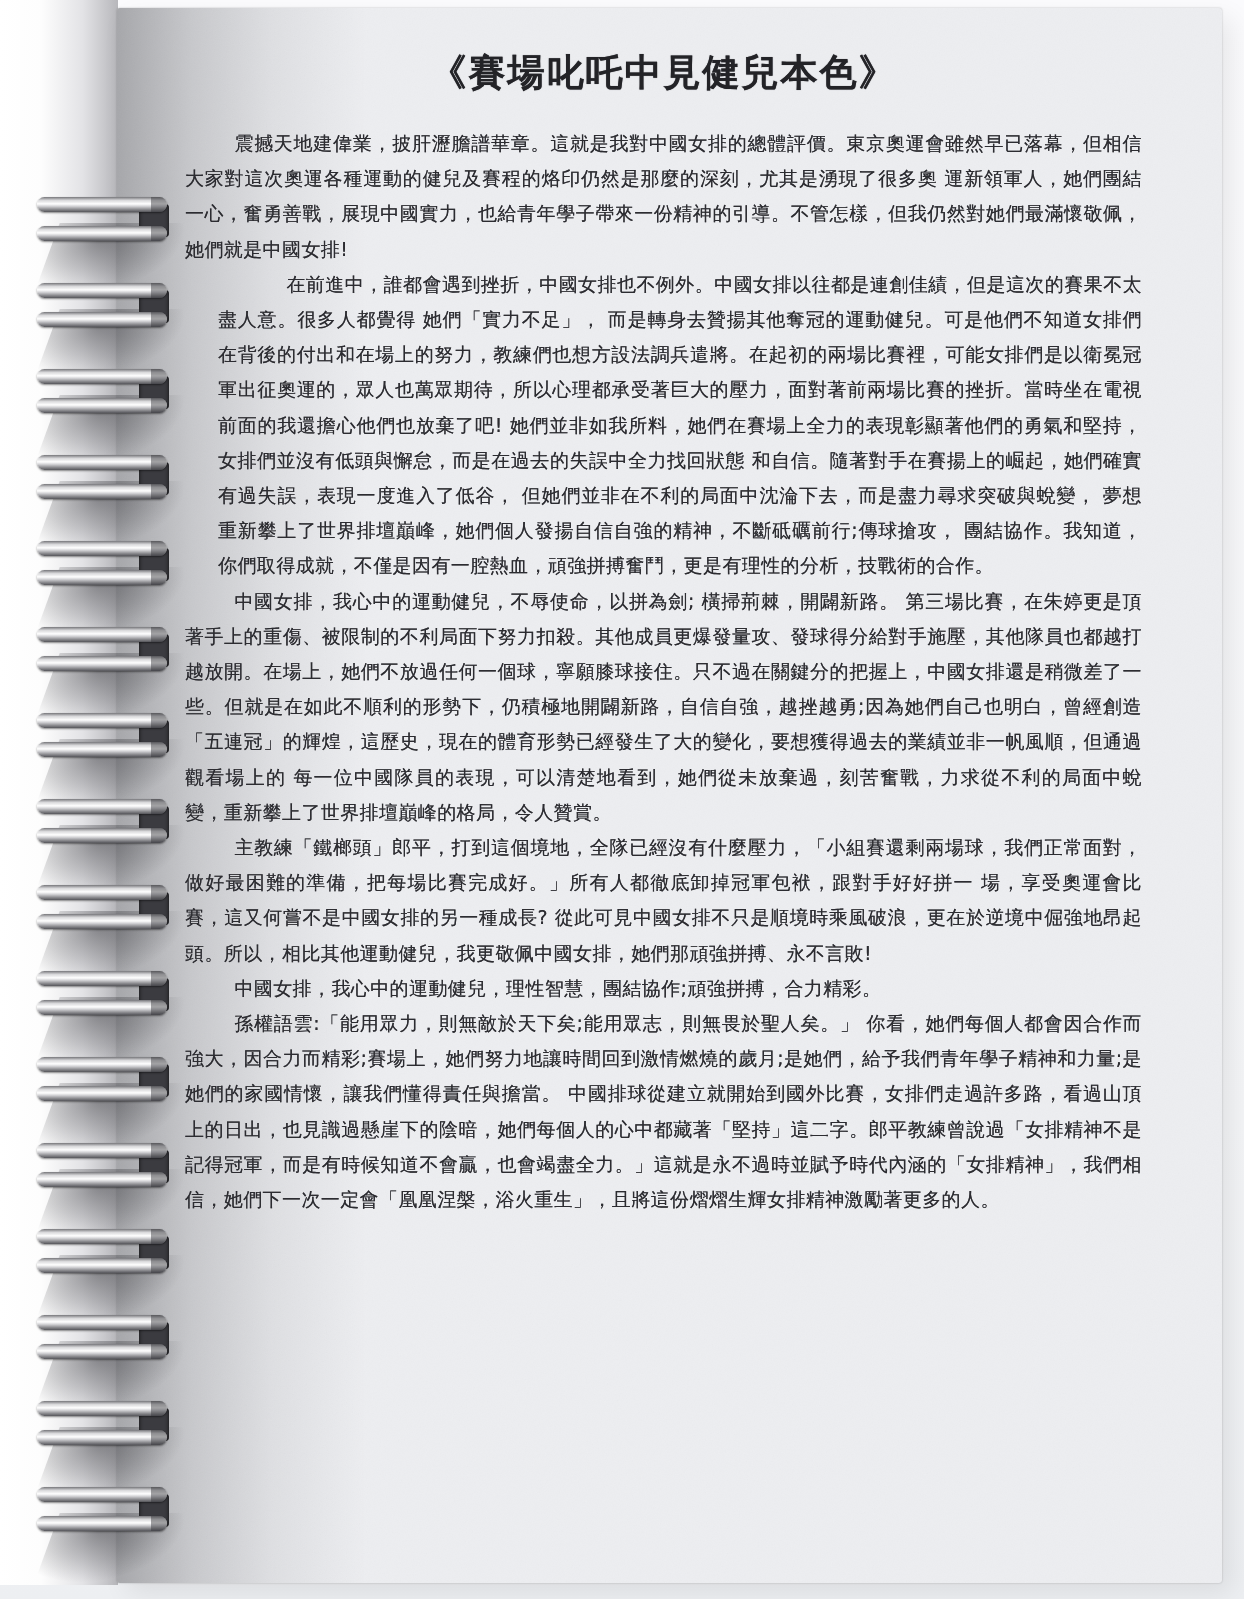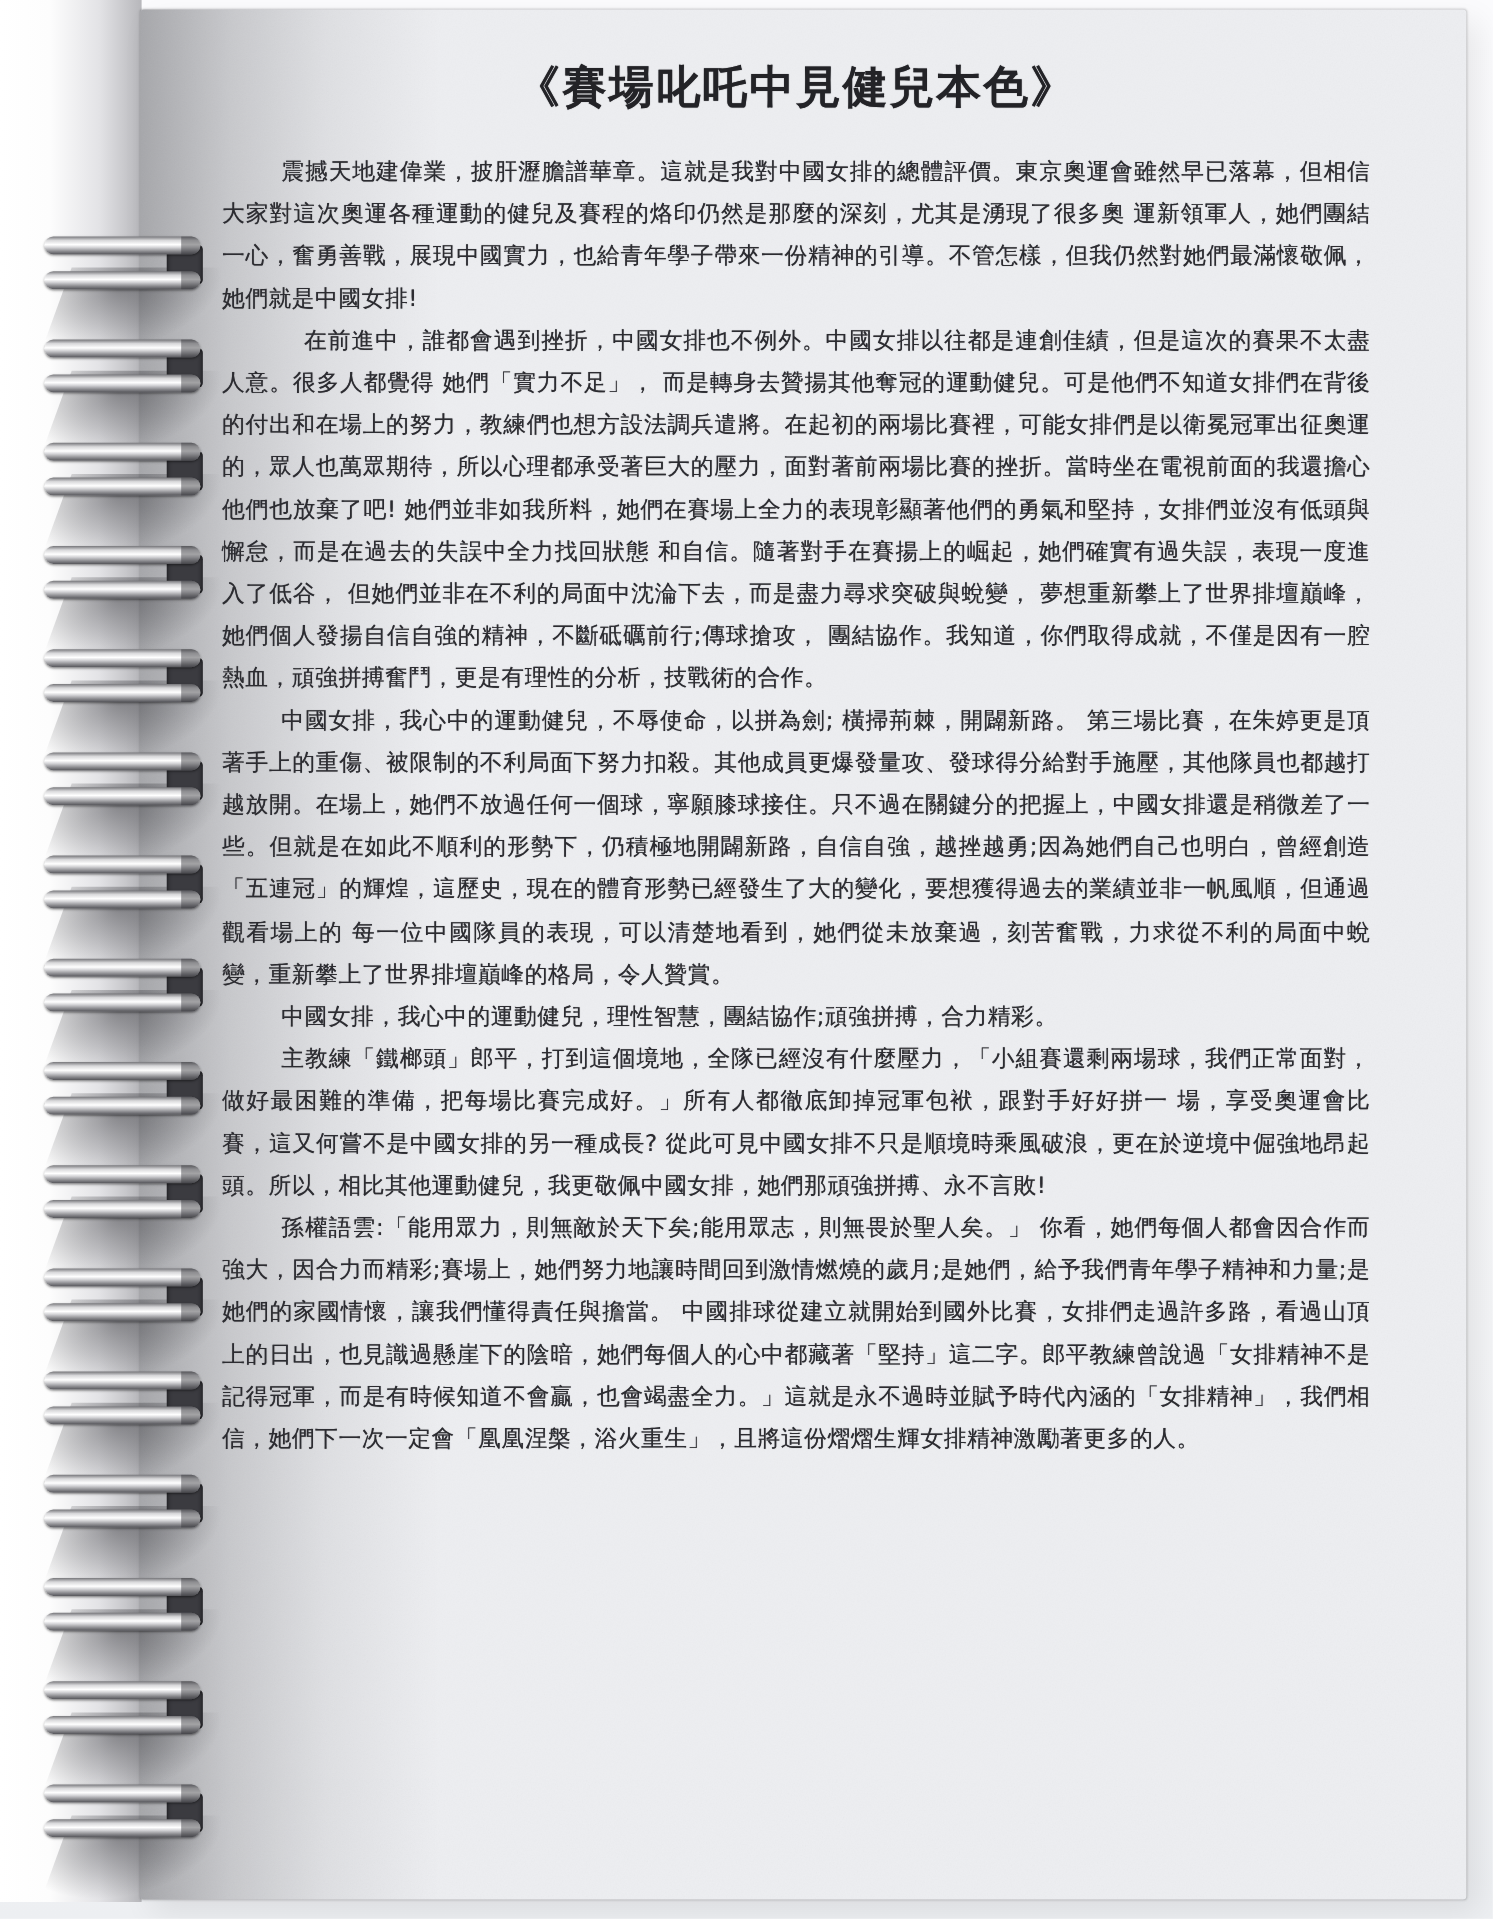--- a/index.html
+++ b/index.html
@@ -63,21 +63,21 @@
   .essay-title{
     font-size:37px; font-weight:700; text-align:center; letter-spacing:2px;
     color:#232327; margin-bottom:28px;
     text-shadow:0 0 .7px rgba(35,35,40,.85);
   }
   .essay p{
     font-size:19px; line-height:35.2px; letter-spacing:.4px;
     text-align:justify; text-indent:2.6em;
     text-shadow:0 0 .6px rgba(44,44,49,.75);
   }
-  .essay p.deep-indent{ text-indent:3.6em; }
+  .essay p.deep-indent{ text-indent:3.6em;margin-left:33px; }
 </style>
 </head>
 <body>
 
 <div class="scene">
   <div class="backdrop-shadow"></div>
 
   <div class="page">
     <svg class="texture" xmlns="http://www.w3.org/2000/svg">
       <filter id="paperNoise">
@@ -186,20 +186,20 @@
         <div class="bar top"></div>
         <div class="bar bottom"></div>
       </div>
 
     <div class="content">
       <div class="essay-title">《賽場叱吒中見健兒本色》</div>
       <div class="essay">
         <p>震撼天地建偉業，披肝瀝膽譜華章。這就是我對中國女排的總體評價。東京奧運會雖然早已落幕，但相信大家對這次奧運各種運動的健兒及賽程的烙印仍然是那麼的深刻，尤其是湧現了很多奧 運新領軍人，她們團結一心，奮勇善戰，展現中國實力，也給青年學子帶來一份精神的引導。不管怎樣，但我仍然對她們最滿懷敬佩，她們就是中國女排!</p>
         <p class="deep-indent">在前進中，誰都會遇到挫折，中國女排也不例外。中國女排以往都是連創佳績，但是這次的賽果不太盡人意。很多人都覺得 她們「實力不足」， 而是轉身去贊揚其他奪冠的運動健兒。可是他們不知道女排們在背後的付出和在場上的努力，教練們也想方設法調兵遣將。在起初的兩場比賽裡，可能女排們是以衛冕冠軍出征奧運的，眾人也萬眾期待，所以心理都承受著巨大的壓力，面對著前兩場比賽的挫折。當時坐在電視前面的我還擔心他們也放棄了吧! 她們並非如我所料，她們在賽場上全力的表現彰顯著他們的勇氣和堅持，女排們並沒有低頭與懈怠，而是在過去的失誤中全力找回狀態 和自信。隨著對手在賽揚上的崛起，她們確實有過失誤，表現一度進入了低谷， 但她們並非在不利的局面中沈淪下去，而是盡力尋求突破與蛻變， 夢想重新攀上了世界排壇巔峰，她們個人發揚自信自強的精神，不斷砥礪前行;傳球搶攻， 團結協作。我知道，你們取得成就，不僅是因有一腔熱血，頑強拼搏奮鬥，更是有理性的分析，技戰術的合作。</p>
         <p>中國女排，我心中的運動健兒，不辱使命，以拼為劍; 橫掃荊棘，開闢新路。 第三場比賽，在朱婷更是頂著手上的重傷、被限制的不利局面下努力扣殺。其他成員更爆發量攻、發球得分給對手施壓，其他隊員也都越打越放開。在場上，她們不放過任何一個球，寧願膝球接住。只不過在關鍵分的把握上，中國女排還是稍微差了一些。但就是在如此不順利的形勢下，仍積極地開闢新路，自信自強，越挫越勇;因為她們自己也明白，曾經創造「五連冠」的輝煌，這歷史，現在的體育形勢已經發生了大的變化，要想獲得過去的業績並非一帆風順，但通過觀看場上的 每一位中國隊員的表現，可以清楚地看到，她們從未放棄過，刻苦奮戰，力求從不利的局面中蛻變，重新攀上了世界排壇巔峰的格局，令人贊賞。</p>
+        <p>主教練「鐵榔頭」郎平，打到這個境地，全隊已經沒有什麼壓力，「小組賽還剩兩場球，我們正常面對，做好最困難的準備，把每場比賽完成好。」所有人都徹底卸掉冠軍包袱，跟對手好好拼一 場，享受奧運會比賽，這又何嘗不是中國女排的另一種成長? 從此可見中國女排不只是順境時乘風破浪，更在於逆境中倔強地昂起頭。所以，相比其他運動健兒，我更敬佩中國女排，她們那頑強拼搏、永不言敗!</p>
         <p>中國女排，我心中的運動健兒，理性智慧，團結協作;頑強拼搏，合力精彩。</p>
-        <p>主教練「鐵榔頭」郎平，打到這個境地，全隊已經沒有什麼壓力，「小組賽還剩兩場球，我們正常面對，做好最困難的準備，把每場比賽完成好。」所有人都徹底卸掉冠軍包袱，跟對手好好拼一 場，享受奧運會比賽，這又何嘗不是中國女排的另一種成長? 從此可見中國女排不只是順境時乘風破浪，更在於逆境中倔強地昂起頭。所以，相比其他運動健兒，我更敬佩中國女排，她們那頑強拼搏、永不言敗!</p>
         <p>孫權語雲:「能用眾力，則無敵於天下矣;能用眾志，則無畏於聖人矣。」 你看，她們每個人都會因合作而強大，因合力而精彩;賽場上，她們努力地讓時間回到激情燃燒的歲月;是她們，給予我們青年學子精神和力量;是她們的家國情懷，讓我們懂得責任與擔當。 中國排球從建立就開始到國外比賽，女排們走過許多路，看過山頂上的日出，也見識過懸崖下的陰暗，她們每個人的心中都藏著「堅持」這二字。郎平教練曾說過「女排精神不是記得冠軍，而是有時候知道不會贏，也會竭盡全力。」這就是永不過時並賦予時代內涵的「女排精神」，我們相信，她們下一次一定會「凰凰涅槃，浴火重生」，且將這份熠熠生輝女排精神激勵著更多的人。</p>
       </div>
 
     </div>
   </div>
 </div>
 
 </body></html>

